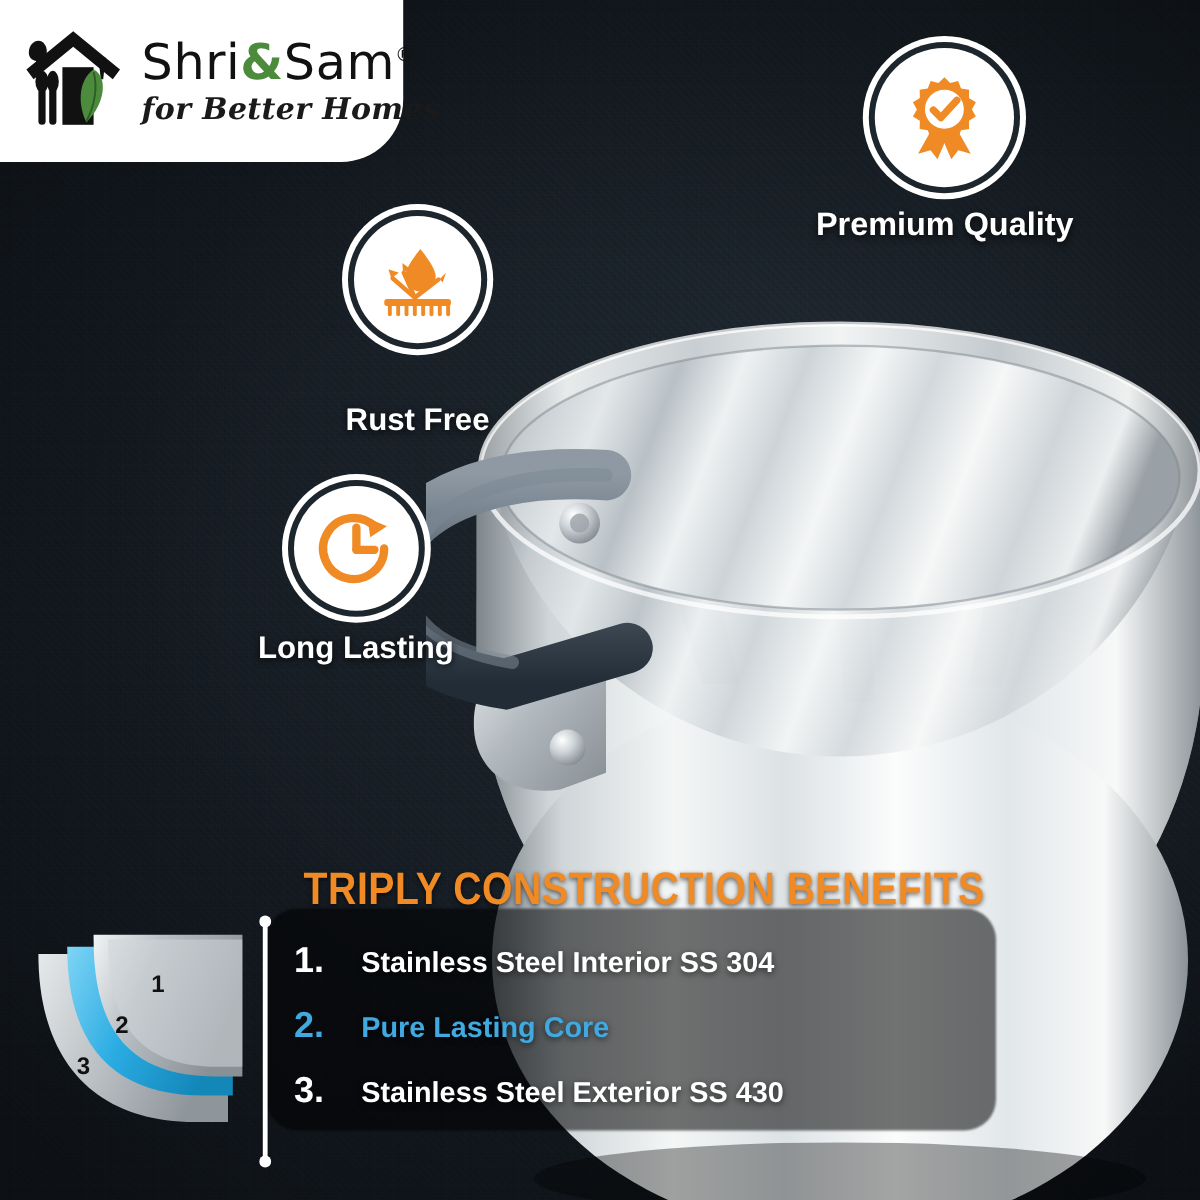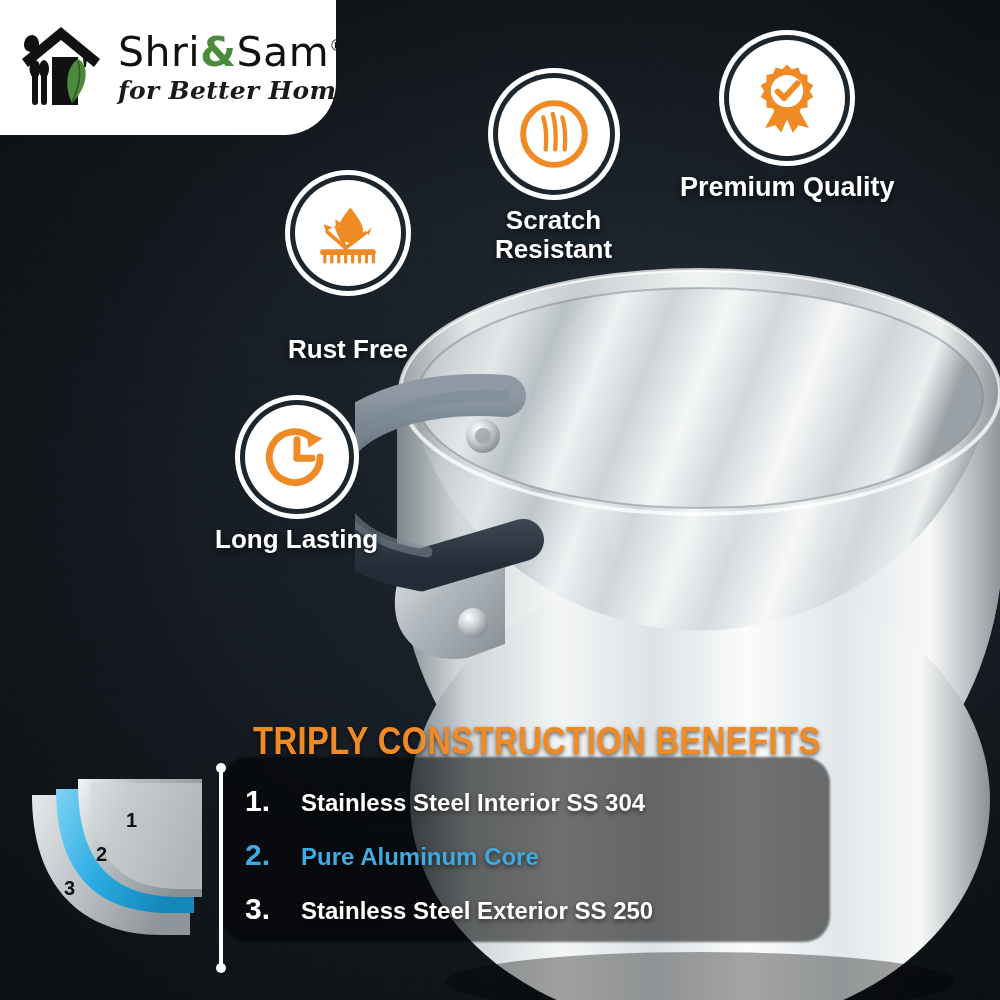--- a/index.html
+++ b/index.html
@@ -222,36 +222,20 @@
                    L27.8,45.1 L22.1,46.6 L20,41.1 L14.2,40.2 L14.3,34.3 L9.3,31.2 L12.2,26.1
                    L9.3,21 L14.3,17.9 L14.2,12 L20,11.1 L22.1,5.6 L27.8,7.1 Z"></path>
         </g>
         <circle cx="32" cy="26" r="14" fill="#fff"></circle>
         <path d="M24,26.5 L29.5,32 L41,19.5" fill="none" stroke="#F08A24" stroke-width="5.2" stroke-linecap="round" stroke-linejoin="round"></path>
       </svg>
     </div>
     <div class="feature-label">Premium Quality</div>
   </div>
 
-  <div class="feature" id="feat-scratch">
-    <div class="badge-circle">
-      <svg width="76" height="76" viewBox="0 0 64 64">
-        <circle cx="32" cy="32" r="26" fill="none" stroke="#F08A24" stroke-width="5"></circle>
-        <g stroke="#F08A24" stroke-width="3.6" stroke-linecap="round" fill="none">
-          <path d="M23,18 C25.5,26 26,34 25,45"></path>
-          <path d="M31,15 C33.5,24 34,33 33,45"></path>
-          <path d="M39,18 C41.5,26 42,34 41,45"></path>
-        </g>
-      </svg>
-    </div>
-    <div class="feature-label">
-      <span>Scratch</span><br>
-      <span>Resistant</span>
-    </div>
-  </div>
 
   <div class="feature" id="feat-rust">
     <div class="badge-circle">
       <svg width="74" height="74" viewBox="0 0 64 64">
         <g fill="#F08A24">
           <path d="M34,10 C34,10 45,23 45,29.5 C45,35.8 40.1,40.5 34,40.5 C27.9,40.5 23,35.8 23,29.5
                    C23,23 34,10 34,10 Z"></path>
           <g stroke="#F08A24" stroke-width="3.2" stroke-linecap="round" fill="none">
             <path d="M30,45 L14,31"></path>
               <path d="M30,45 L22,27"></path>
@@ -357,24 +341,24 @@
       </svg>
     </div>
 
     <div id="benefit-list">
       <div class="benefit-row">
         <span class="benefit-num" style="color:#ffffff">1.</span>
         <span class="benefit-text" style="color:#ffffff">Stainless Steel Interior SS 304</span>
       </div>
       <div class="benefit-row">
         <span class="benefit-num" style="color:#3FA9E0">2.</span>
-        <span class="benefit-text" style="color:#3FA9E0">Pure Aluminum Core</span>
+        <span class="benefit-text" style="color:#3FA9E0">Pure Lasting Core</span>
       </div>
       <div class="benefit-row">
         <span class="benefit-num" style="color:#ffffff">3.</span>
-        <span class="benefit-text" style="color:#ffffff">Stainless Steel Exterior SS 250</span>
+        <span class="benefit-text" style="color:#ffffff">Stainless Steel Exterior SS 430</span>
       </div>
     </div>
   </div>
 
   <div id="noise"></div>
   <div id="vignette"></div>
 </div>
 
 </body></html>

